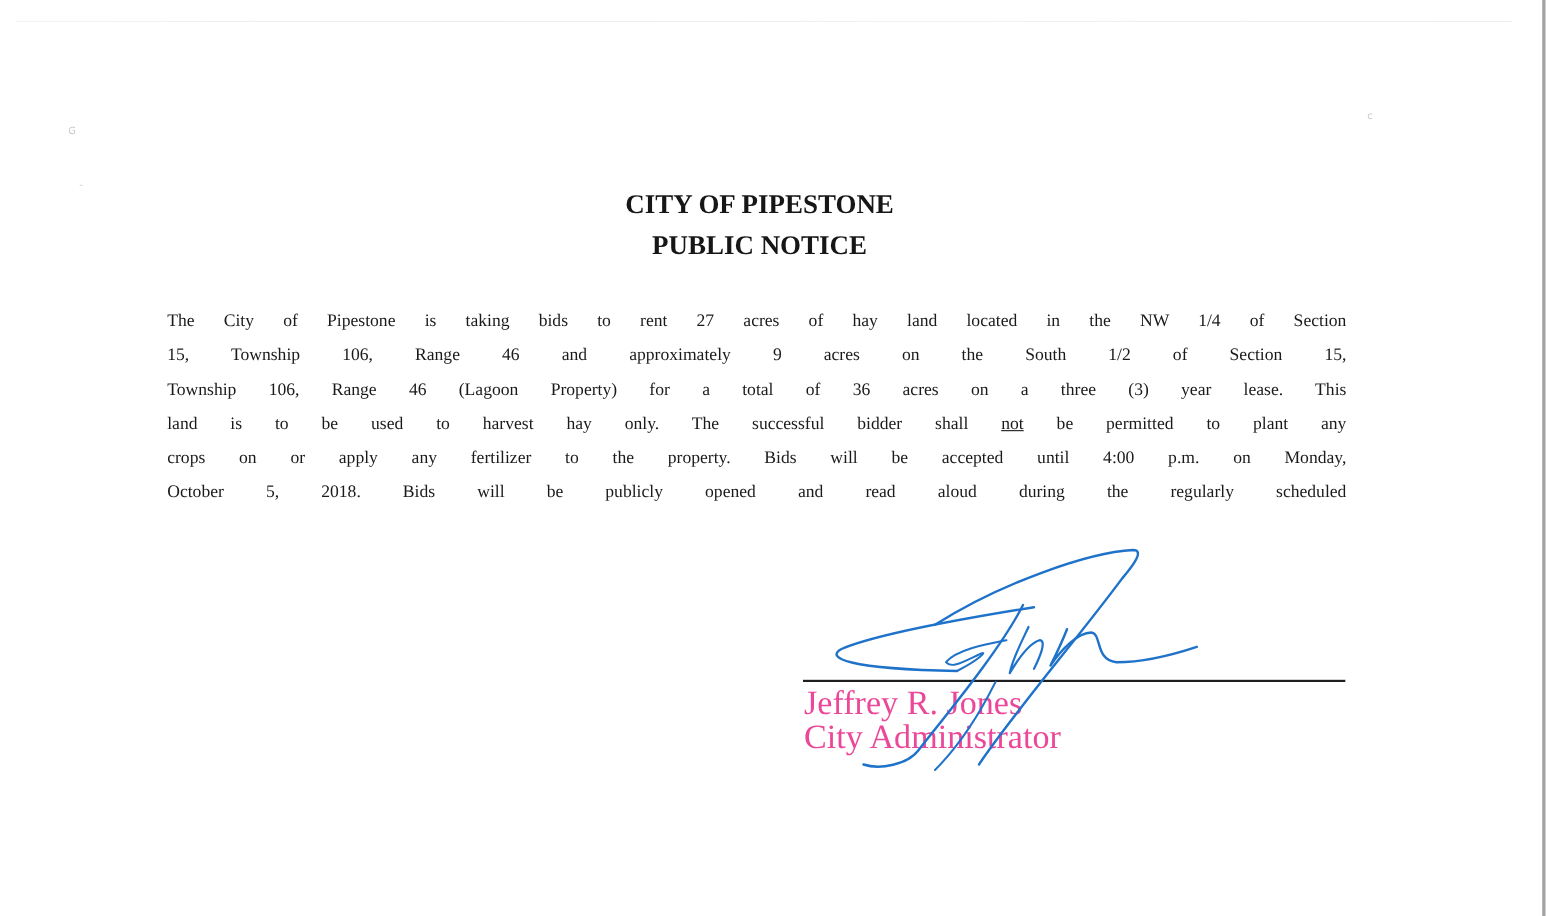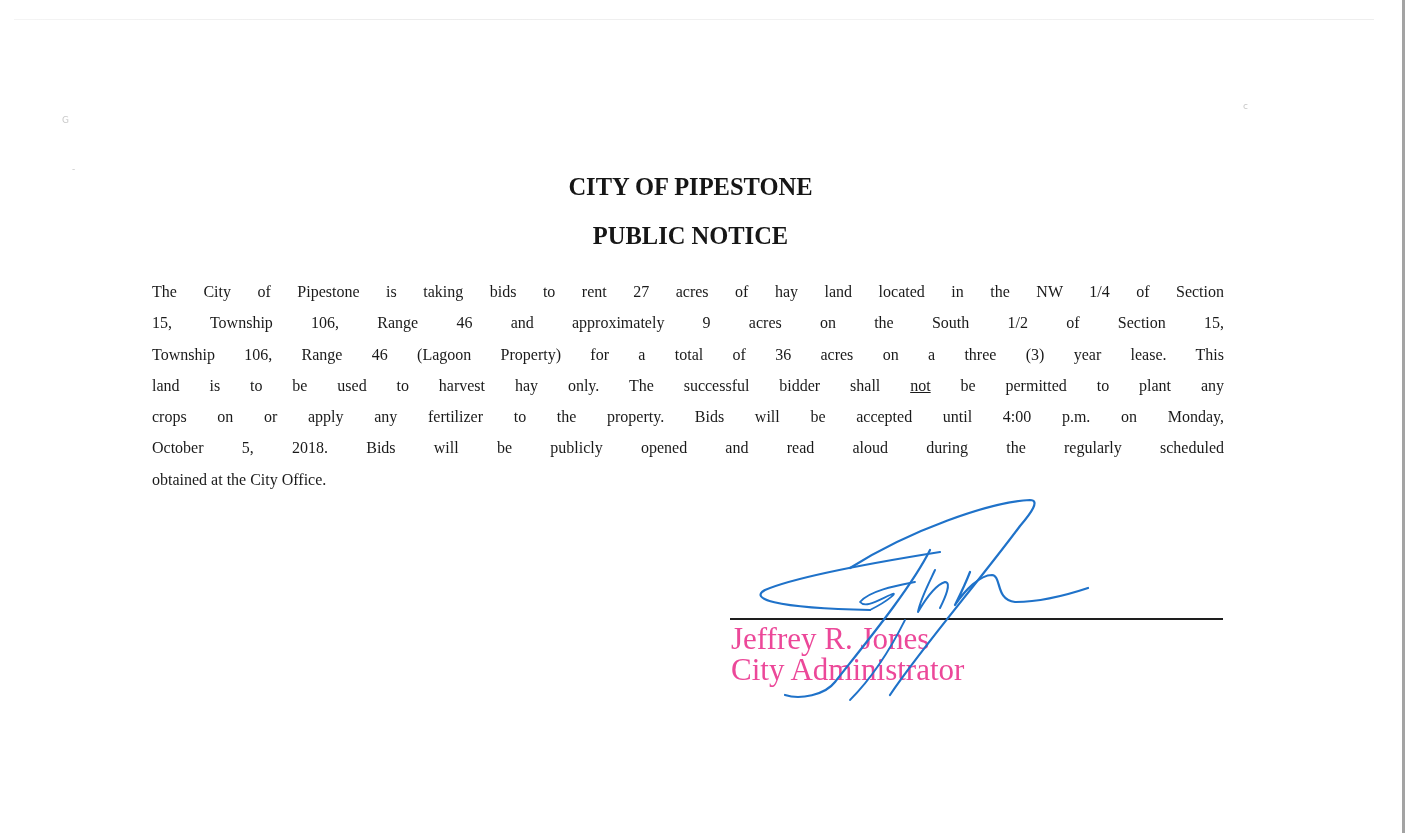--- a/index.html
+++ b/index.html
@@ -42,21 +42,21 @@
       position: absolute;
       left: 0;
       width: 1381px;
       text-align: center;
       font-weight: bold;
       font-size: 24.5px;
       line-height: 32px;
       color: #161616;
     }
     .heading-1 { top: 171px; }
-    .heading-2 { top: 220px; }
+    .heading-2 { top: 208px; }
     .body-text {
       position: absolute;
       left: 152px;
       width: 1072px;
       top: 276px;
       font-size: 16px;
       line-height: 31.3px;
       text-align: justify;
       color: #1a1a1a;
     }
@@ -108,21 +108,20 @@
 <div class="heading heading-1">CITY OF PIPESTONE</div>
 <div class="heading heading-2">PUBLIC NOTICE</div>
 
 <div class="body-text">
   <span class="body-line">The City of Pipestone is taking bids to rent 27 acres of hay land located in the NW 1/4 of Section</span>
   <span class="body-line">15, Township 106, Range 46 and approximately 9 acres on the South 1/2 of Section 15,</span>
   <span class="body-line">Township 106, Range 46 (Lagoon Property) for a total of 36 acres on a three (3) year lease. This</span>
   <span class="body-line"><span>land is to be used to harvest hay only. The successful bidder shall</span> <span class="underline">not</span> <span>be permitted to plant any</span></span>
   <span class="body-line">crops on or apply any fertilizer to the property. Bids will be accepted until 4:00 p.m. on Monday,</span>
   <span class="body-line">October 5, 2018. Bids will be publicly opened and read aloud during the regularly scheduled</span>
-  <span class="body-line last">obtained at the City Office.</span>
 </div>
 
 <div class="signature-line"></div>
 <div class="signer-name">Jeffrey R. Jones</div>
 <div class="signer-title">City Administrator</div>
 
 <svg class="signature-svg" viewBox="0 0 370 220" xmlns="http://www.w3.org/2000/svg">
   <g fill="none" stroke="#1f72c9" stroke-linecap="round" stroke-linejoin="round">
 
     <path d="M 110 78 C 170 40, 250 12, 290 10 C 300 10, 292 22, 280 36 C 240 90, 180 160, 150 205" stroke-width="2.2"></path>

